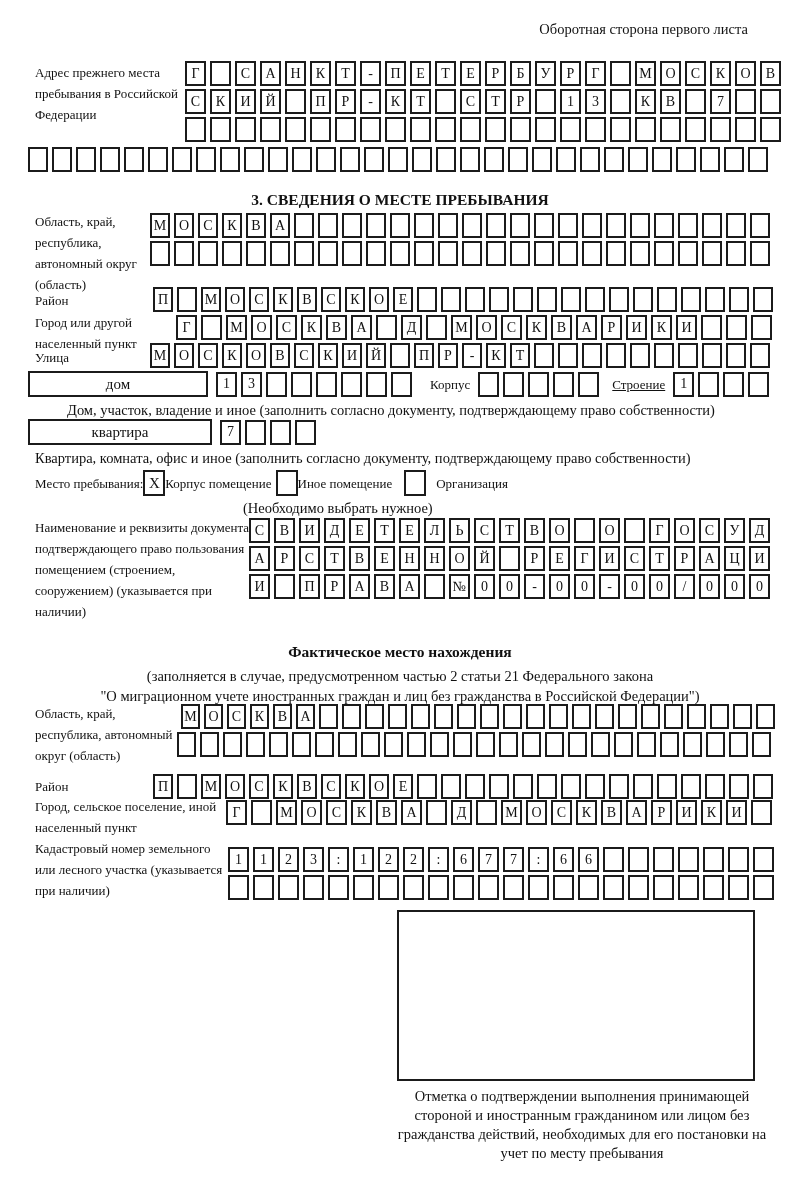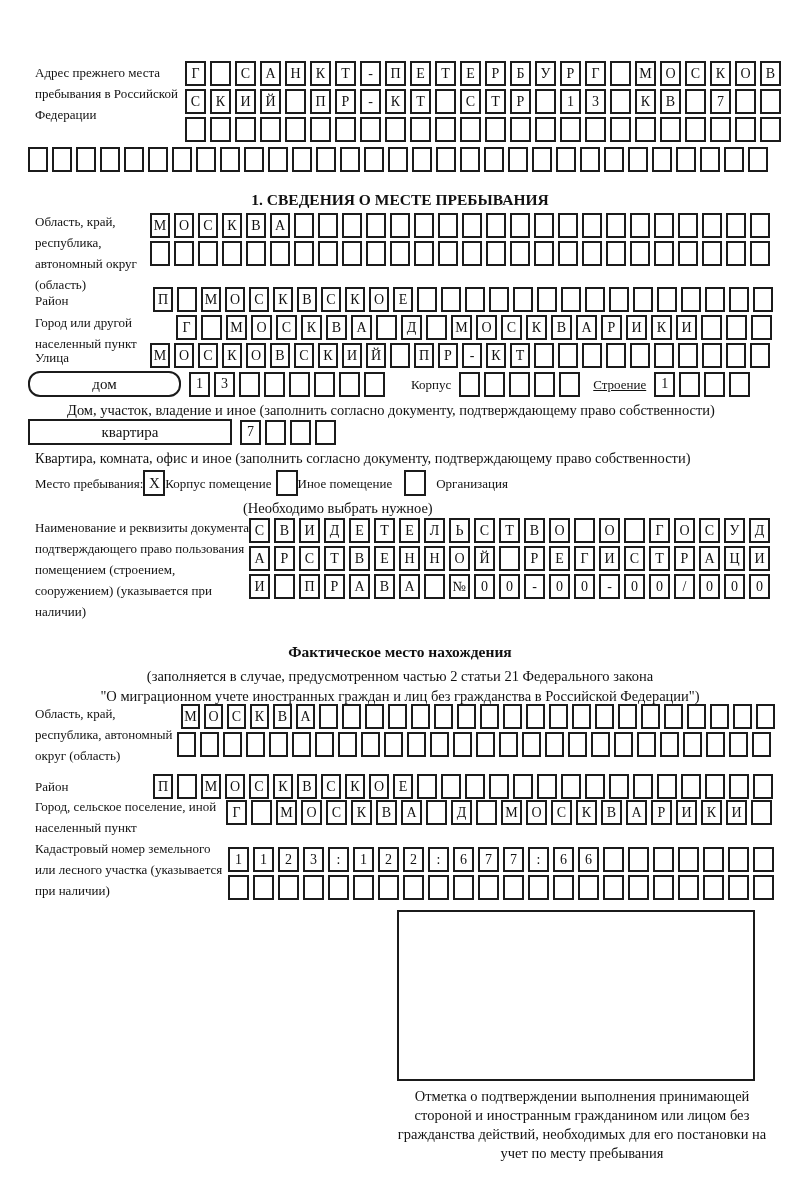--- a/index.html
+++ b/index.html
@@ -31,20 +31,21 @@
     display:flex;align-items:center;justify-content:center;font-size:15px;background:#fff;flex:0 0 auto;
   }
   .inline-row{display:flex;align-items:center;}
   .mark-rect{border:2px solid #1b1b1b;box-sizing:border-box;background:#fff;}
 </style>
 </head>
 <body>
 
 <div class="page">
 
+  <div class="abs note" style="top:20px;right:52px;">Оборотная сторона первого листа</div>
 
   <div class="abs label" style="left:35px;top:62px;width:152px;">Адрес прежнего места пребывания в Российской Федерации</div>
   <div class="abs cellcol" style="left:185px;top:61px;">
     <div class="cells c21">
         <span class="cell">Г</span>
         <span class="cell"></span>
         <span class="cell">С</span>
         <span class="cell">А</span>
         <span class="cell">Н</span>
         <span class="cell">К</span>
@@ -147,21 +148,21 @@
       <span class="cell"></span>
       <span class="cell"></span>
       <span class="cell"></span>
       <span class="cell"></span>
       <span class="cell"></span>
       <span class="cell"></span>
       <span class="cell"></span>
       <span class="cell"></span>
     </div>
 
-  <div class="abs title" style="top:191px;left:0;">1. СВЕДЕНИЯ О МЕСТЕ ПРЕБЫВАНИЯ</div>
+  <div class="abs title" style="top:191px;left:0;">3. СВЕДЕНИЯ О МЕСТЕ ПРЕБЫВАНИЯ</div>
 
   <div class="abs label" style="left:35px;top:211px;width:114px;">Область, край, республика, автономный округ (область)</div>
   <div class="abs cells" style="left:150px;top:213px;">
       <span class="cell">М</span>
       <span class="cell">О</span>
       <span class="cell">С</span>
       <span class="cell">К</span>
       <span class="cell">В</span>
       <span class="cell">А</span>
       <span class="cell"></span>
@@ -296,51 +297,51 @@
       <span class="cell"></span>
       <span class="cell"></span>
       <span class="cell"></span>
       <span class="cell"></span>
       <span class="cell"></span>
       <span class="cell"></span>
       <span class="cell"></span>
     </div>
 
   <div class="abs inline-row" style="left:28px;top:371px;gap:8px;">
-    <div class="bigbox" style="width:153px;border-radius:12px;">дом</div>
+    <div class="bigbox" style="width:180px;">дом</div>
     <div class="cells c21">
         <span class="cell">1</span>
         <span class="cell">3</span>
         <span class="cell"></span>
         <span class="cell"></span>
         <span class="cell"></span>
         <span class="cell"></span>
         <span class="cell"></span>
         <span class="cell"></span>
       </div>
-    <div class="label" style="margin-left:18px;">Корпус</div>
+    <div class="label" style="margin-left:10px;">Корпус</div>
     <div class="cells c21">
         <span class="cell"></span>
         <span class="cell"></span>
         <span class="cell"></span>
         <span class="cell"></span>
         <span class="cell"></span>
       </div>
     <div class="label" style="margin-left:5px;text-decoration:underline;">Строение</div>
     <div class="cells c21">
         <span class="cell">1</span>
         <span class="cell"></span>
         <span class="cell"></span>
         <span class="cell"></span>
       </div>
   </div>
   <div class="abs note" style="left:35px;top:401px;margin-left:32px;">Дом, участок, владение и иное (заполнить согласно документу, подтверждающему право собственности)</div>
 
   <div class="abs inline-row" style="left:28px;top:419px;gap:8px;">
-    <div class="bigbox" style="width:204px;">квартира</div>
+    <div class="bigbox" style="width:184px;">квартира</div>
     <div class="cells c21">
         <span class="cell">7</span>
         <span class="cell"></span>
         <span class="cell"></span>
         <span class="cell"></span>
       </div>
   </div>
   <div class="abs note" style="left:35px;top:449px;">Квартира, комната, офис и иное (заполнить согласно документу, подтверждающему право собственности)</div>
 
   <div class="abs inline-row" style="left:35px;top:470px;">

